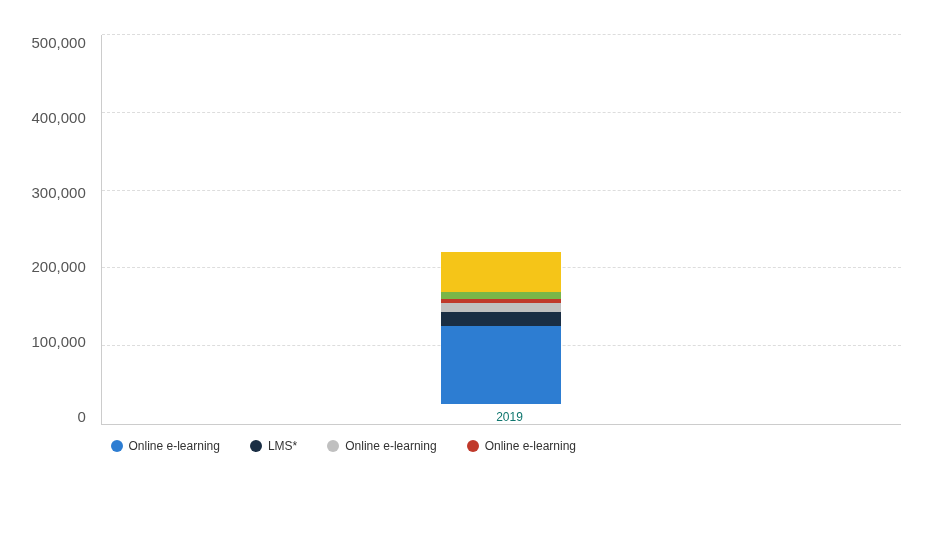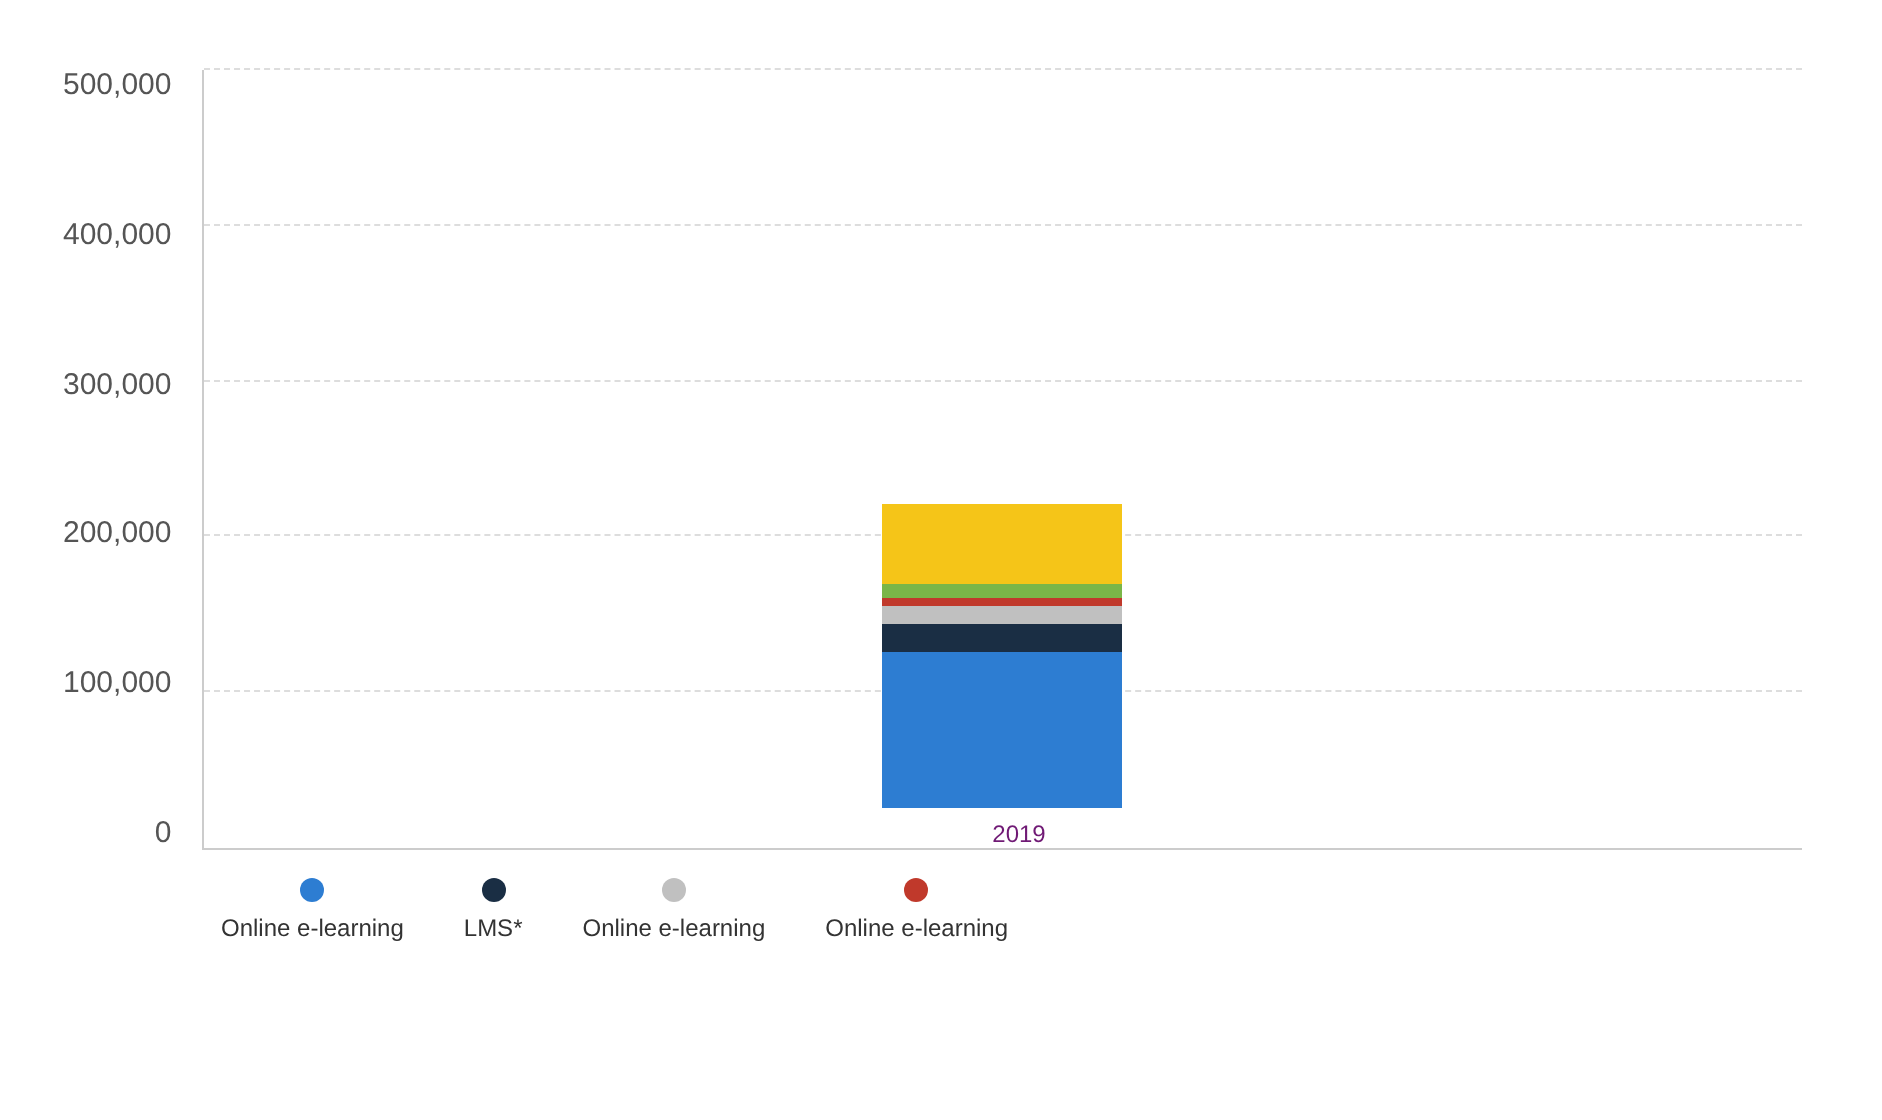--- a/index.html
+++ b/index.html
@@ -75,21 +75,21 @@
       display: flex;
       flex-direction: column-reverse;
       width: 120px;
     }
     .bar-segment {
       width: 100%;
     }
     .bar-label {
       margin-top: 6px;
       font-size: 12px;
-      color: #701a75;
+      color: #0f766e;
       text-align: left;
       margin-left: 17px;
     }
     
     .legend {
       display: flex;
       flex-wrap: wrap;
       margin-top: 14px;
       padding-left: 10px;
       gap: 6px 0;
@@ -99,21 +99,20 @@
       width: 100%;
       gap: 30px;
       margin-bottom: 4px;
     }
     .legend-item {
       display: flex;
       align-items: center;
       gap: 6px;
       font-size: 12px;
       color: #333;
-      flex-direction: column;
     }
     .legend-dot {
       width: 12px;
       height: 12px;
       border-radius: 50%;
       flex-shrink: 0;
     }
   </style>
 </head>
 <body>

